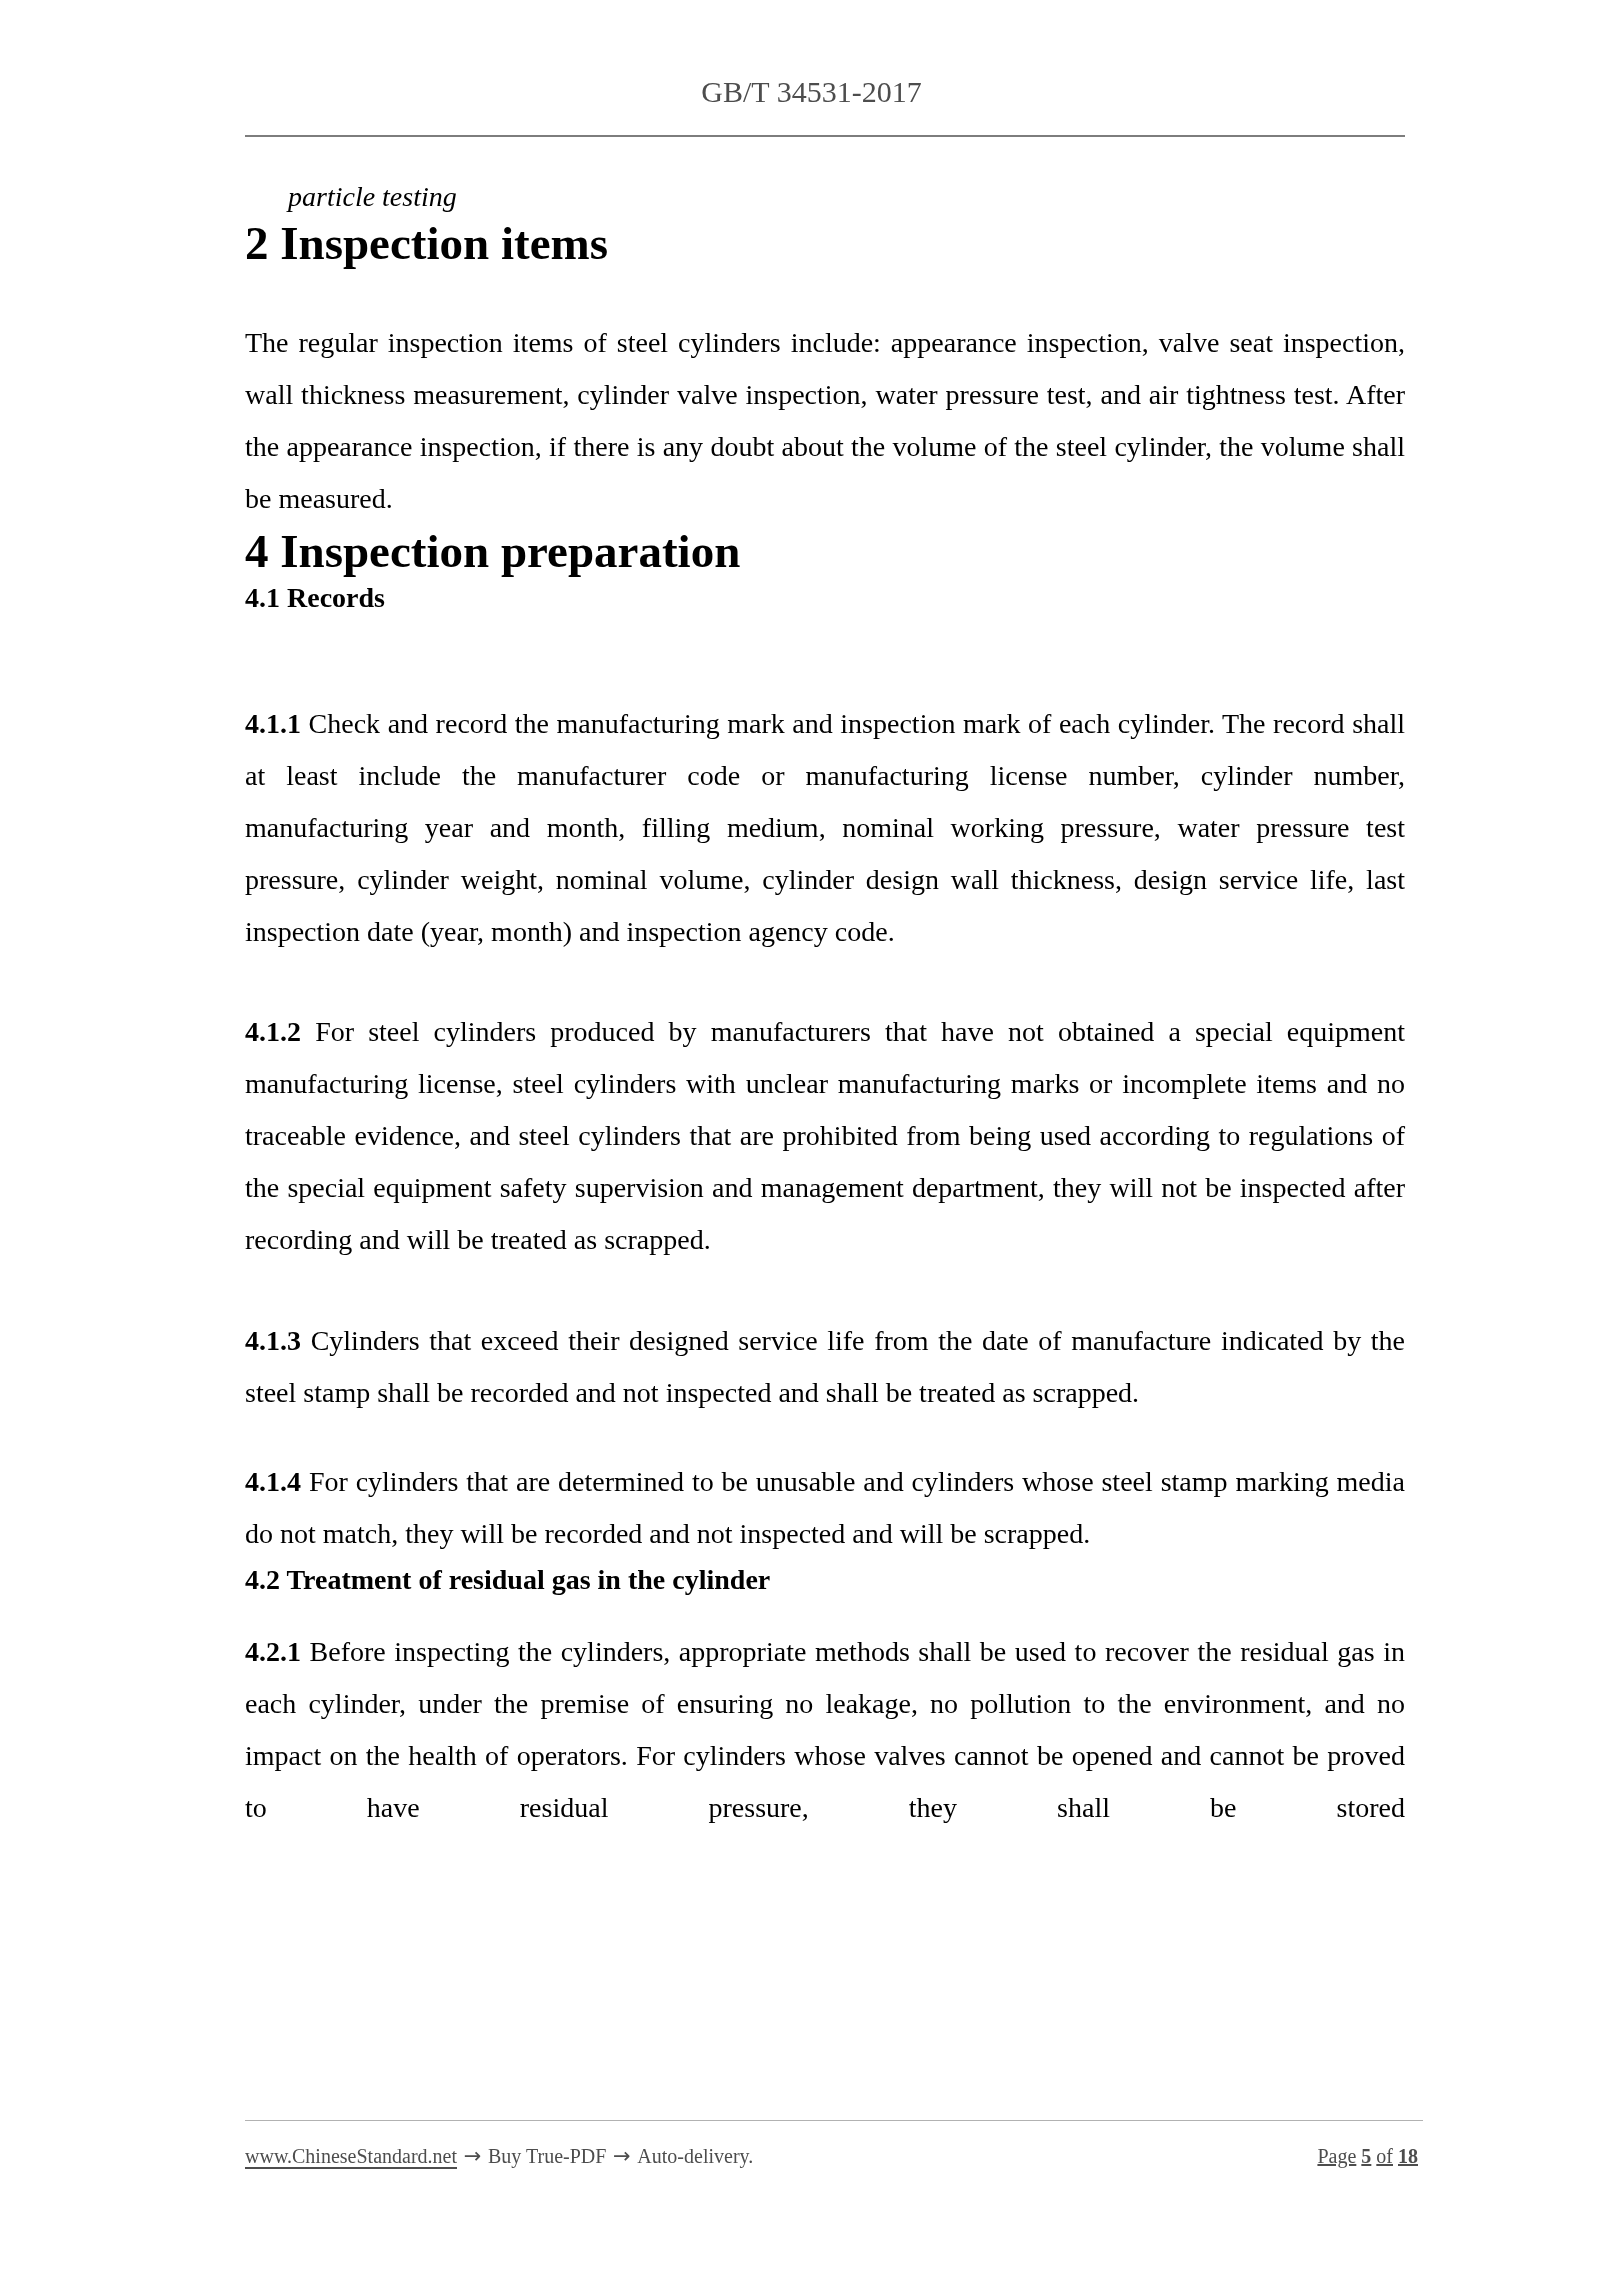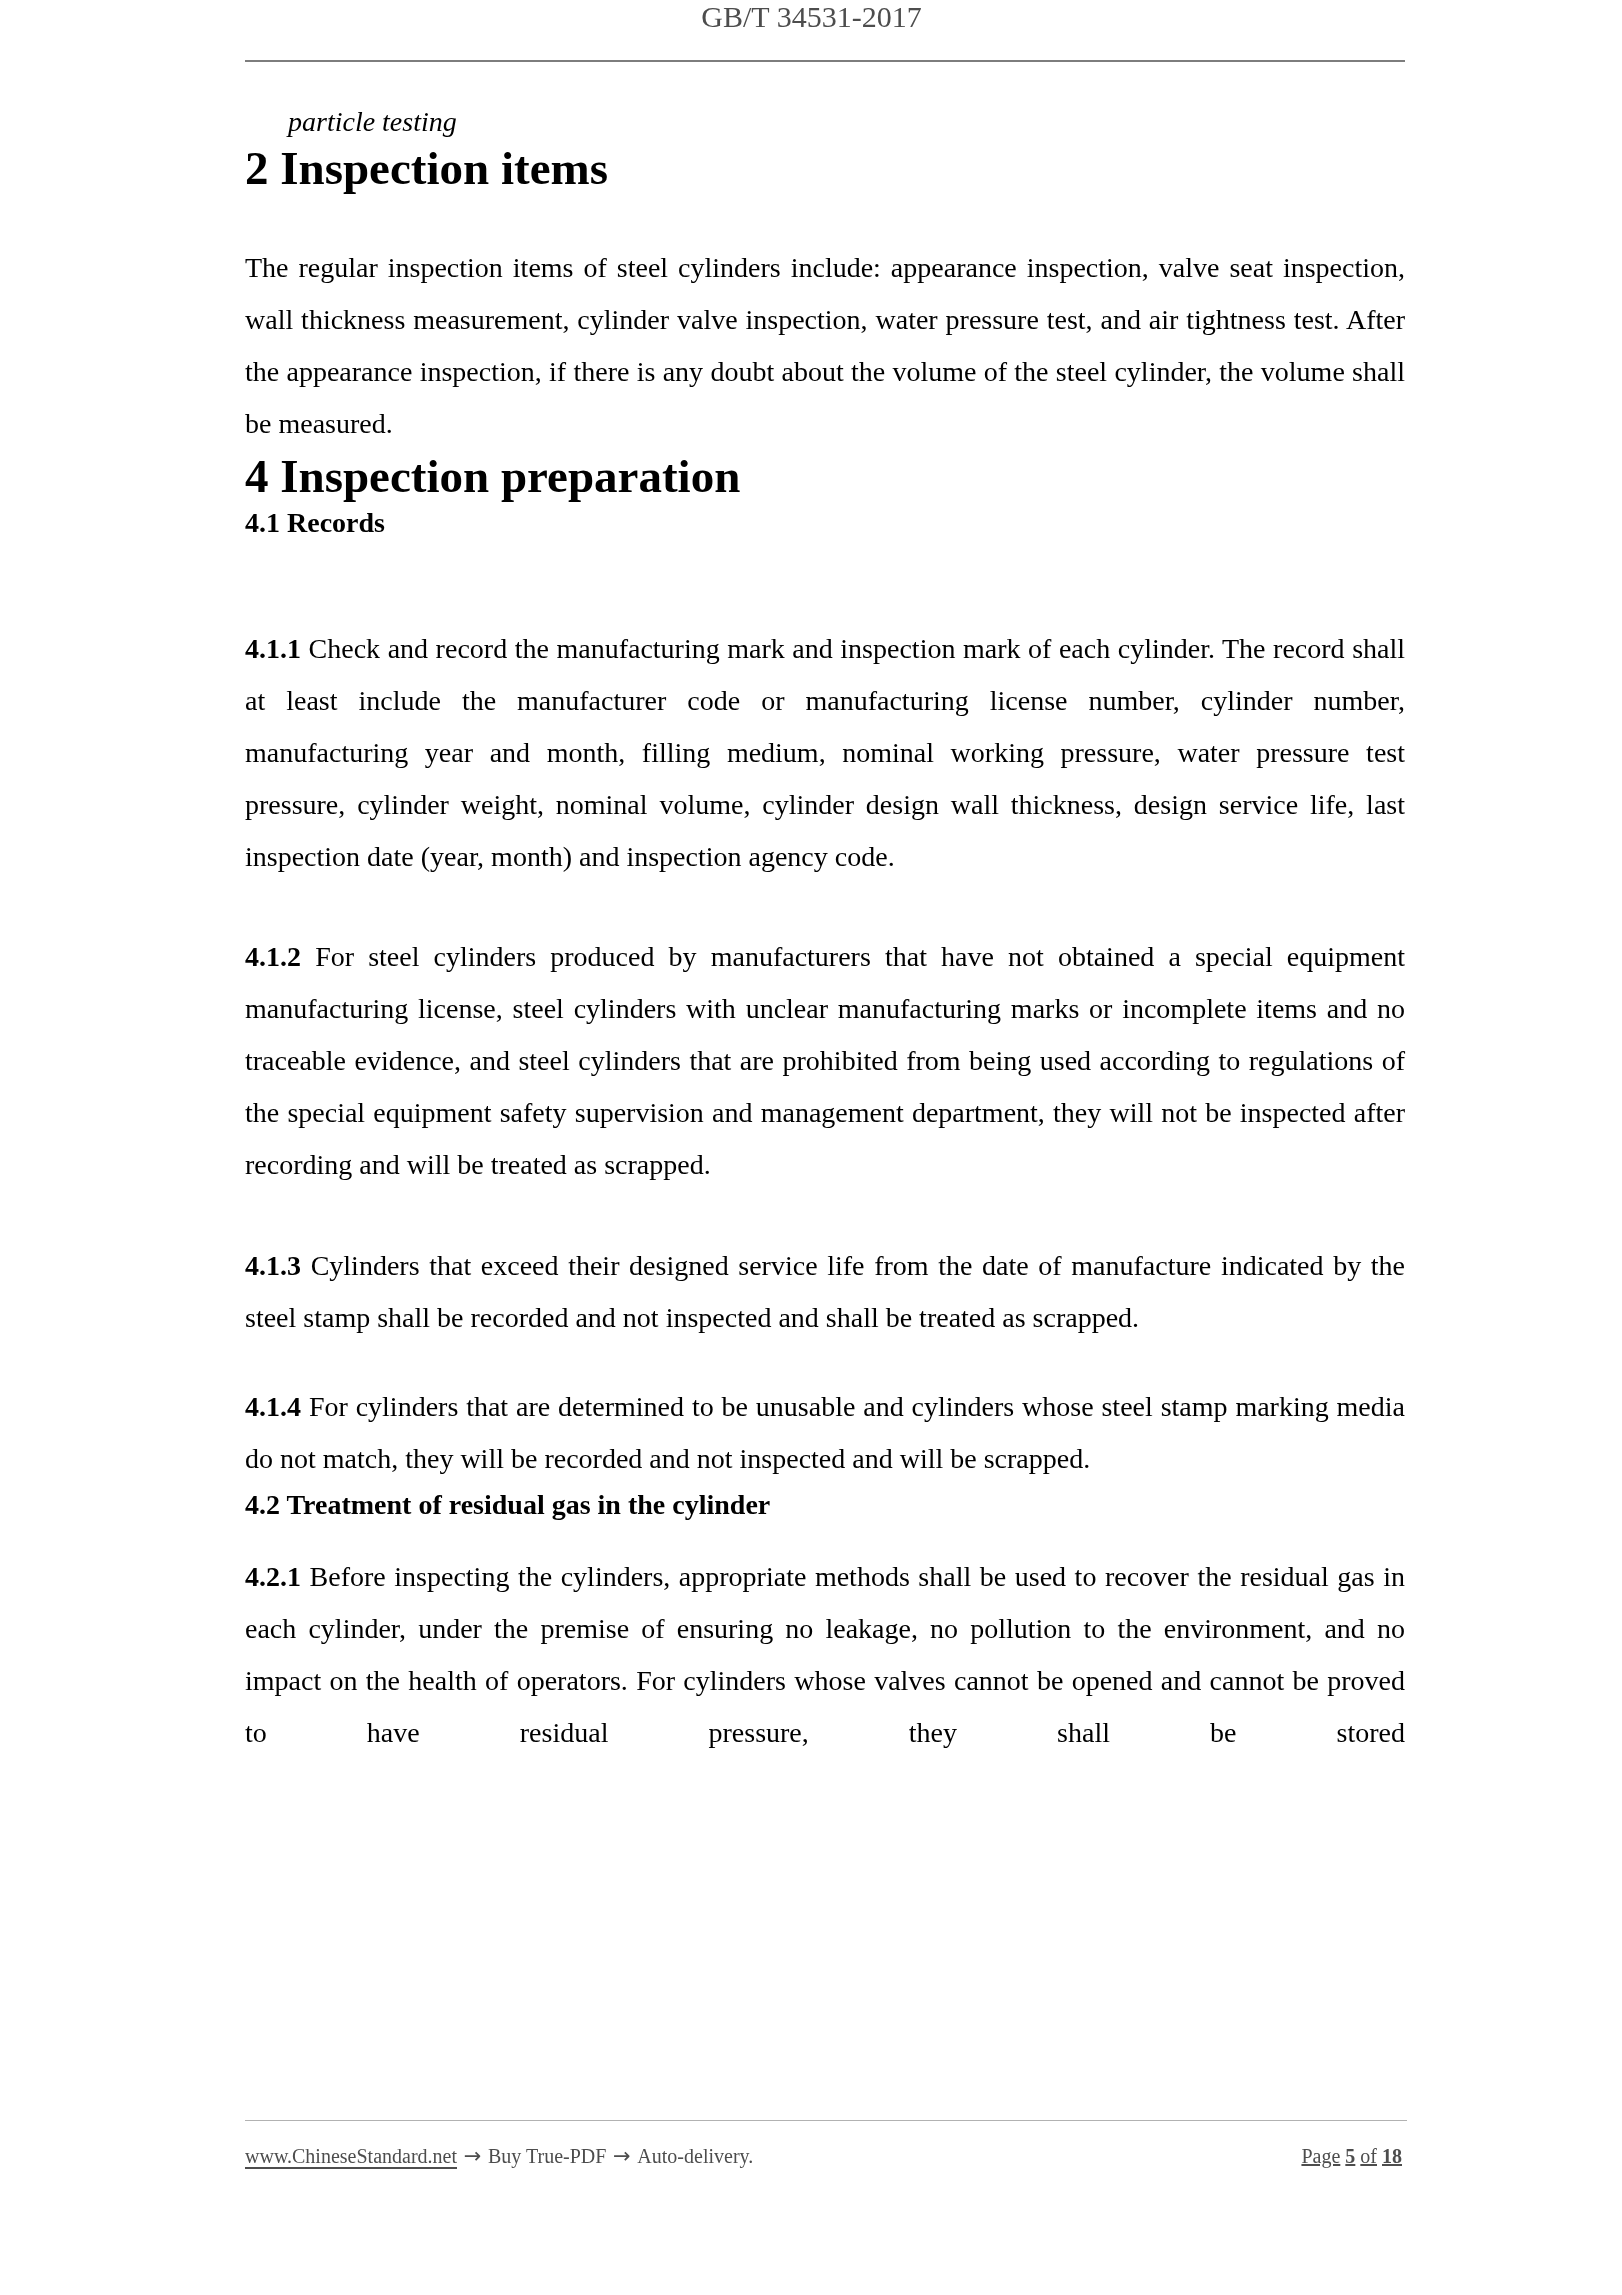--- a/index.html
+++ b/index.html
@@ -8,20 +8,21 @@
     height: 2295px;
     background: #ffffff;
     position: relative;
     overflow: hidden;
     font-family: "Liberation Serif", "DejaVu Serif", serif;
     color: #000000;
   }
 
   
   .doc-header {
+    padding-top: 75px;
     text-align: center;
     font-size: 30px;
     line-height: 1.15;
     color: #4d4d4d;
   }
   .header-rule {
     margin: 25px 218px 0 245px;
     border: none;
     border-top: 2.5px solid #7d7d7d;
     height: 0;
@@ -78,21 +79,21 @@
   .mt-c421   { margin-top: 26px; }
 
   .clause-num { font-weight: bold; }
 
   .continues { text-align-last: justify; }
 
   
   .footer {
     position: absolute;
     left: 245px;
-    right: 216px;
+    right: 200px;
     top: 2120px;
     border-top: 1.7px solid #b2b2b2;
     padding-top: 22px;
     display: flex;
     justify-content: space-between;
     align-items: baseline;
     font-size: 20px;
     line-height: 1.25;
     color: #4d4d4d;
   }

